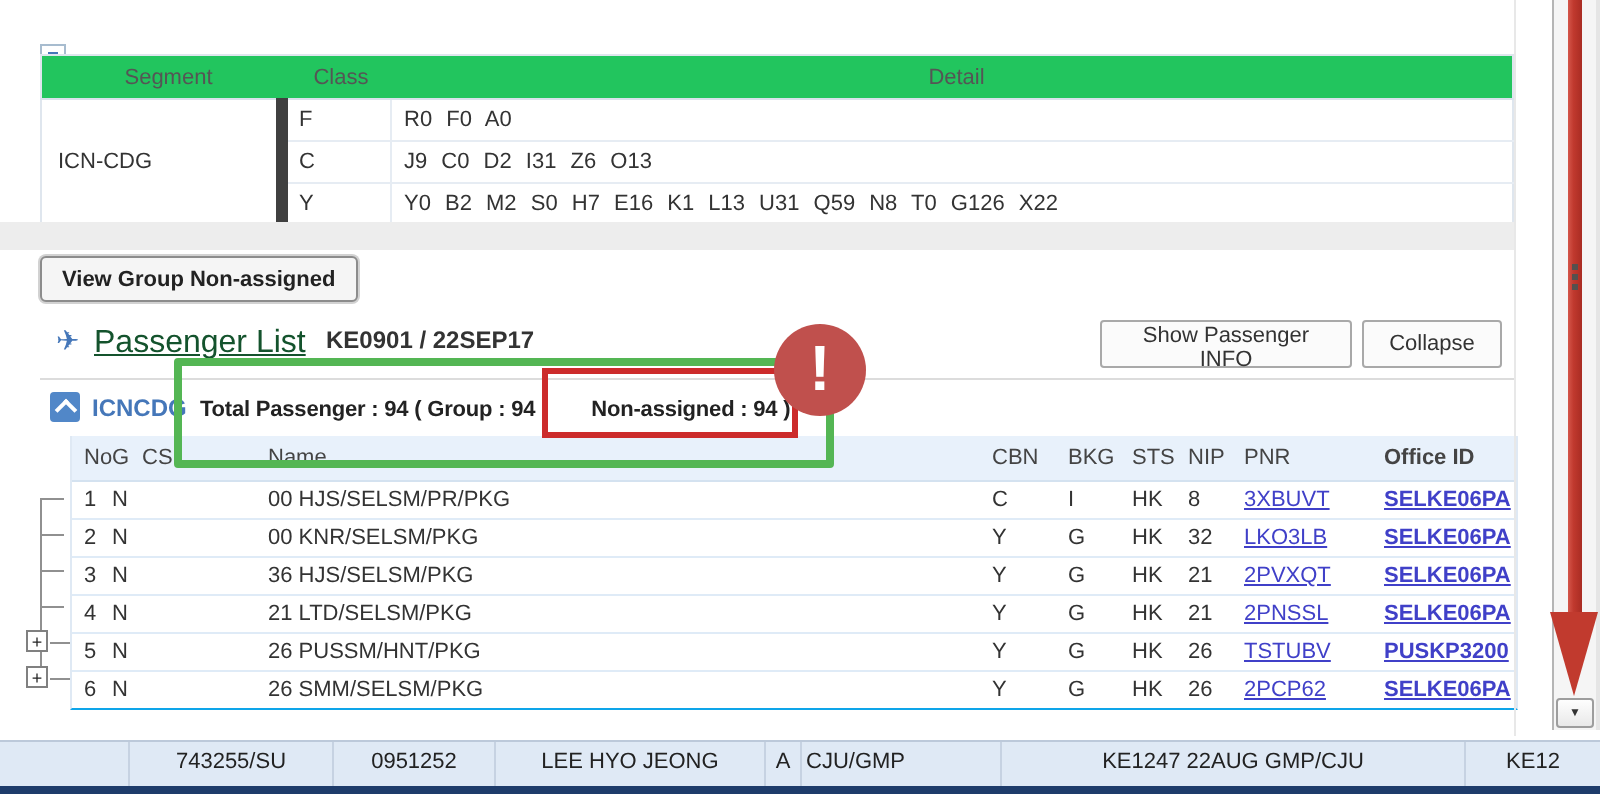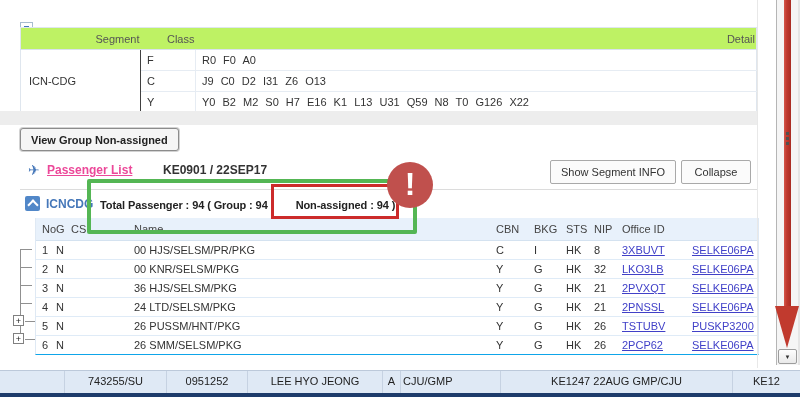--- a/index.html
+++ b/index.html
@@ -6,38 +6,38 @@
   .page{position:relative;width:800px;height:402px;background:#fff;overflow:hidden;
         font-family:"Liberation Sans",sans-serif;}
 
   
   .booking-title-row{position:absolute;left:20px;top:8px;display:flex;align-items:center;gap:7px;}
   .bullet{width:11px;height:11px;border:1px solid #a7bccf;background:#fff;position:relative;}
   .bullet::after{content:"";position:absolute;left:3px;top:3px;width:5px;height:5px;background:#4577b9;}
   .booking-title{font-size:12px;font-weight:bold;color:#4577b9;margin-top:26px;}
   .booking-table{position:absolute;left:20px;top:27px;width:737px;border-collapse:collapse;
                  table-layout:fixed;font-size:11px;color:#333;border:1px solid #dfe6ee;}
-  .booking-table th{background:#bef264;height:19px;font-weight:normal;color:#555;text-align:right;
+  .booking-table th{background:#22c55e;height:19px;font-weight:normal;color:#555;text-align:center;
                     border-bottom:1px solid #d9e2ec;}
   .booking-table th:nth-child(1){padding-left:8px;}
   .booking-table th:nth-child(2),.booking-table th:nth-child(3){padding-left:6px;}
   .booking-table td{height:18px;border-bottom:1px solid #e6ecf3;}
-  td.seg-cell{border-right:1px solid #404040;padding-left:8px;vertical-align:middle;}
+  td.seg-cell{border-right:6px solid #404040;padding-left:8px;vertical-align:middle;}
   td.cls-cell{padding-left:6px;border-right:1px solid #e6ecf3;}
   td.detail-cell{padding-left:6px;word-spacing:4px;}
 
   .gray-band{position:absolute;left:0;top:111px;width:757px;height:14px;background:#ededed;}
 
   .view-group-btn{position:absolute;left:20px;top:128px;height:23px;padding:0 10px;font-size:11px;
     font-weight:bold;color:#222;background:#f5f5f5;border:1px solid #8c8c8c;border-radius:3px;
     box-shadow:0 0 0 1px #d2d2d2;font-family:inherit;cursor:pointer;}
 
   
   .plane-icon{position:absolute;left:28px;top:162px;font-size:14px;color:#4577b9;}
-  .plist-title{position:absolute;left:47px;top:163px;font-size:12px;font-weight:bold;color:#ec4899;
+  .plist-title{position:absolute;left:47px;top:163px;font-size:16px;font-weight:normal;color:#14532d;
                text-decoration:underline;cursor:pointer;}
   .flight-label{position:absolute;left:135px;top:163px;font-size:12px;font-weight:bold;color:#333;padding-left:28px;}
   .btn{position:absolute;height:24px;background:#fbfbfb;border:1px solid #a9a9a9;border-radius:2px;
        font-size:11px;color:#333;font-family:inherit;cursor:pointer;}
   .show-optional-btn{left:550px;top:160px;width:126px;}
   .collapse-btn{left:681px;top:160px;width:70px;}
   .plist-divider{position:absolute;left:20px;top:189px;width:737px;border-top:1px solid #dcdcdc;}
 
   
   .group-chevron{position:absolute;left:25px;top:196px;width:15px;height:15px;background:#5187c8;border-radius:2px;cursor:pointer;}
@@ -71,21 +71,21 @@
   .phead .pcell{color:#444;line-height:22px;}
   .c0{width:20px;padding-left:6px;}
   .c1{width:15px;}
   .c2{width:55px;}
   .c3{width:362px;padding-left:8px;}
   .c4{width:38px;padding-left:8px;}
   .c5{width:34px;padding-left:8px;}
   .c6{width:28px;padding-left:6px;}
   .c7{width:28px;padding-left:6px;}
   .c8{width:70px;padding-left:6px;}
-  .c9{width:72px;padding-left:6px;}
+  .c9{width:72px;padding-left:6px;font-weight:bold;}
   .link{color:#4040c8;text-decoration:underline;cursor:pointer;}
 
   
   .statusbar{position:absolute;left:0;top:370px;width:800px;height:22px;background:#dfe9f5;
              border-top:1px solid #bcc9da;display:flex;z-index:9;}
   .sbcell{box-sizing:border-box;font-size:11px;line-height:21px;color:#222;text-align:center;
           border-right:1px solid #c6d2e2;overflow:hidden;white-space:nowrap;}
   .s0{width:65px;} .s1{width:102px;} .s2{width:81px;} .s3{width:135px;} .s4{width:18px;}
   .s5{width:100px;text-align:left;padding-left:2px;}
   .s6{width:232px;} .s7{width:67px;border-right:none;text-align:center;}
@@ -145,21 +145,21 @@
       </tbody>
   </table>
 
   <div class="gray-band"></div>
 
   <button class="view-group-btn">View Group Non-assigned</button>
 
   <span class="plane-icon">✈</span>
   <span class="plist-title">Passenger List</span>
   <span class="flight-label">KE0901 / 22SEP17</span>
-  <button class="btn show-optional-btn">Show Segment INFO</button>
+  <button class="btn show-optional-btn">Show Passenger INFO</button>
   <button class="btn collapse-btn">Collapse</button>
   <div class="plist-divider"></div>
 
   <span class="group-chevron">
       <i></i>
     </span>
   <span class="group-label">ICNCDG</span>
   <div class="summary">
     <span>Total Passenger : 94 ( Group : 94</span><span class="hl">Non-assigned : 94 )</span>
   </div>
@@ -181,20 +181,21 @@
     <div class="ptable">
       <div class="phead">
           <div class="pcell c0">No</div>
           <div class="pcell c1">G</div>
           <div class="pcell c2">CS</div>
           <div class="pcell c3">Name</div>
           <div class="pcell c4">CBN</div>
           <div class="pcell c5">BKG</div>
           <div class="pcell c6">STS</div>
           <div class="pcell c7">NIP</div>
+          <div class="pcell c8">PNR</div>
           <div class="pcell c9">Office ID</div>
         </div>
       <div>
           <div class="prow">
             <div class="pcell c0">1</div>
             <div class="pcell c1">N</div>
             <div class="pcell c2"></div>
             <div class="pcell c3">00 HJS/SELSM/PR/PKG</div>
             <div class="pcell c4">C</div>
             <div class="pcell c5">I</div>
@@ -224,21 +225,21 @@
             <div class="pcell c5">G</div>
             <div class="pcell c6">HK</div>
             <div class="pcell c7">21</div>
             <div class="pcell c8"><span class="link">2PVXQT</span></div>
             <div class="pcell c9"><span class="link">SELKE06PA</span></div>
           </div>
           <div class="prow">
             <div class="pcell c0">4</div>
             <div class="pcell c1">N</div>
             <div class="pcell c2"></div>
-            <div class="pcell c3">24 LTD/SELSM/PKG</div>
+            <div class="pcell c3">21 LTD/SELSM/PKG</div>
             <div class="pcell c4">Y</div>
             <div class="pcell c5">G</div>
             <div class="pcell c6">HK</div>
             <div class="pcell c7">21</div>
             <div class="pcell c8"><span class="link">2PNSSL</span></div>
             <div class="pcell c9"><span class="link">SELKE06PA</span></div>
           </div>
           <div class="prow">
             <div class="pcell c0">5</div>
             <div class="pcell c1">N</div>

